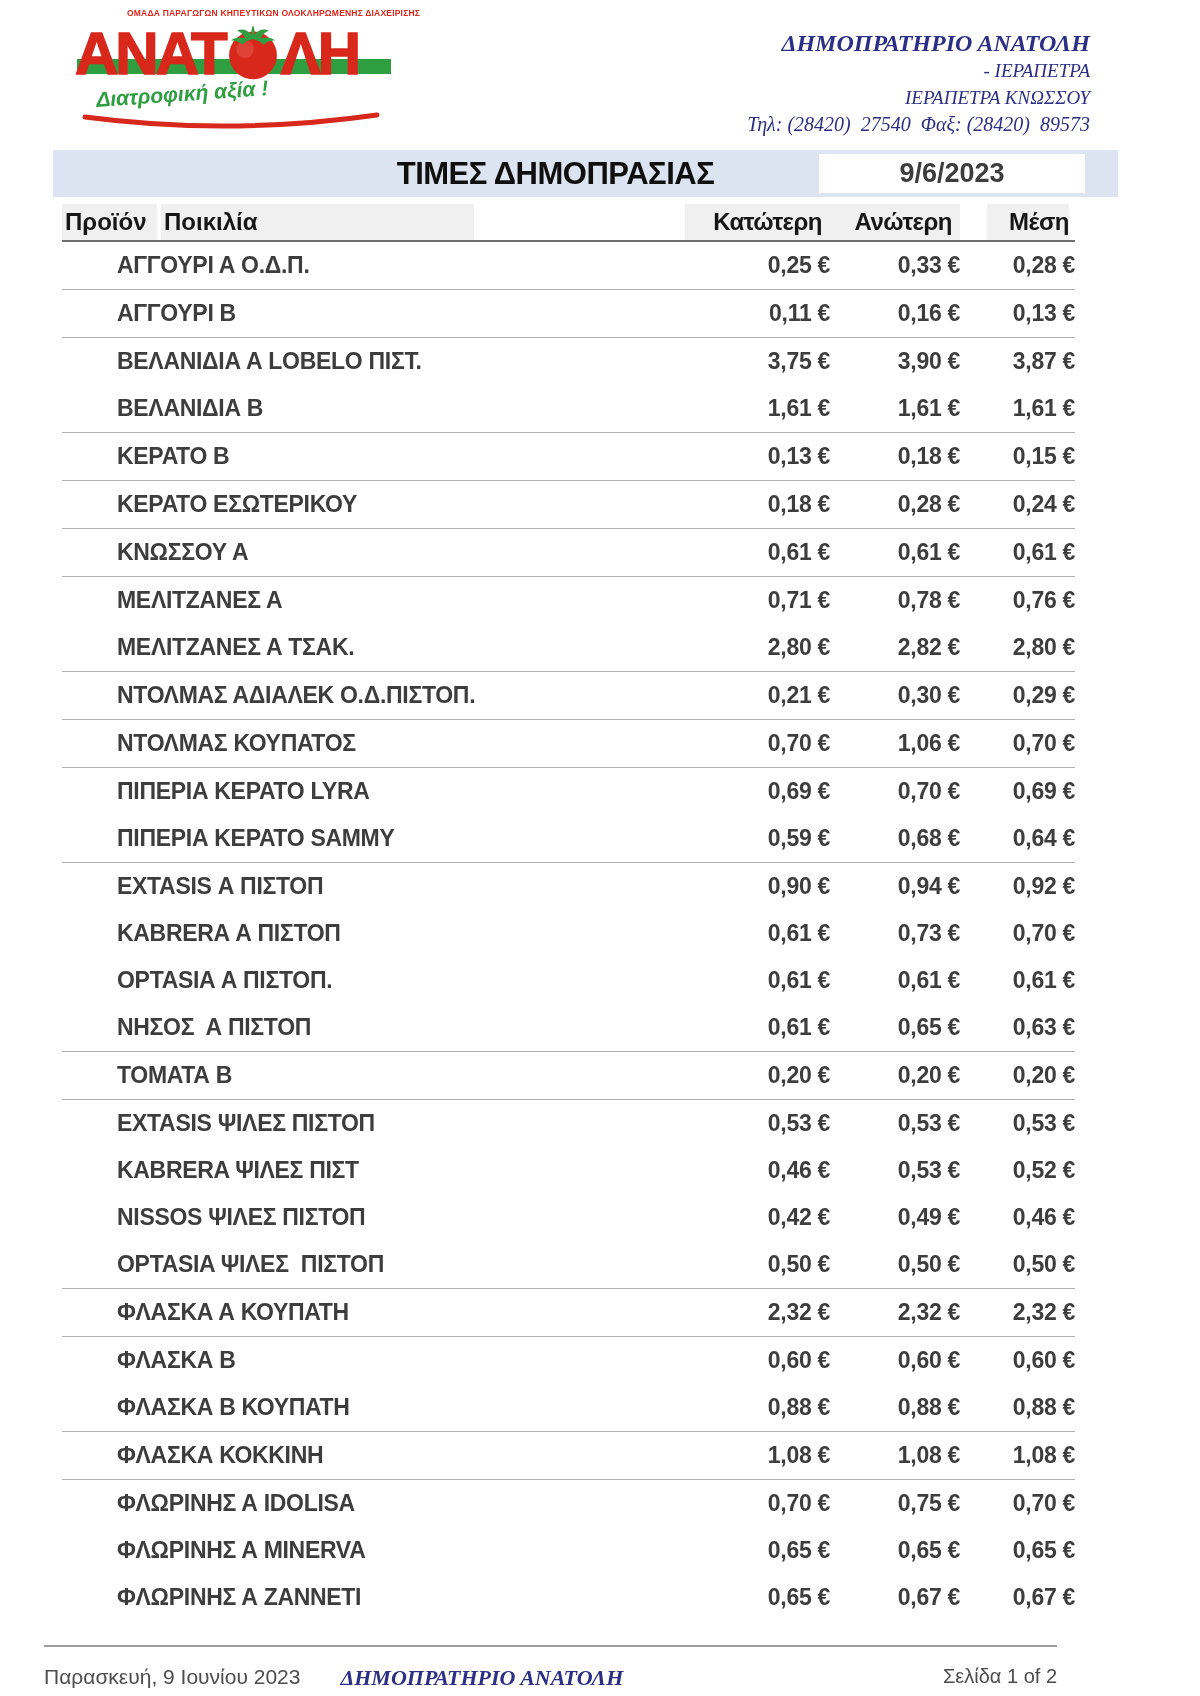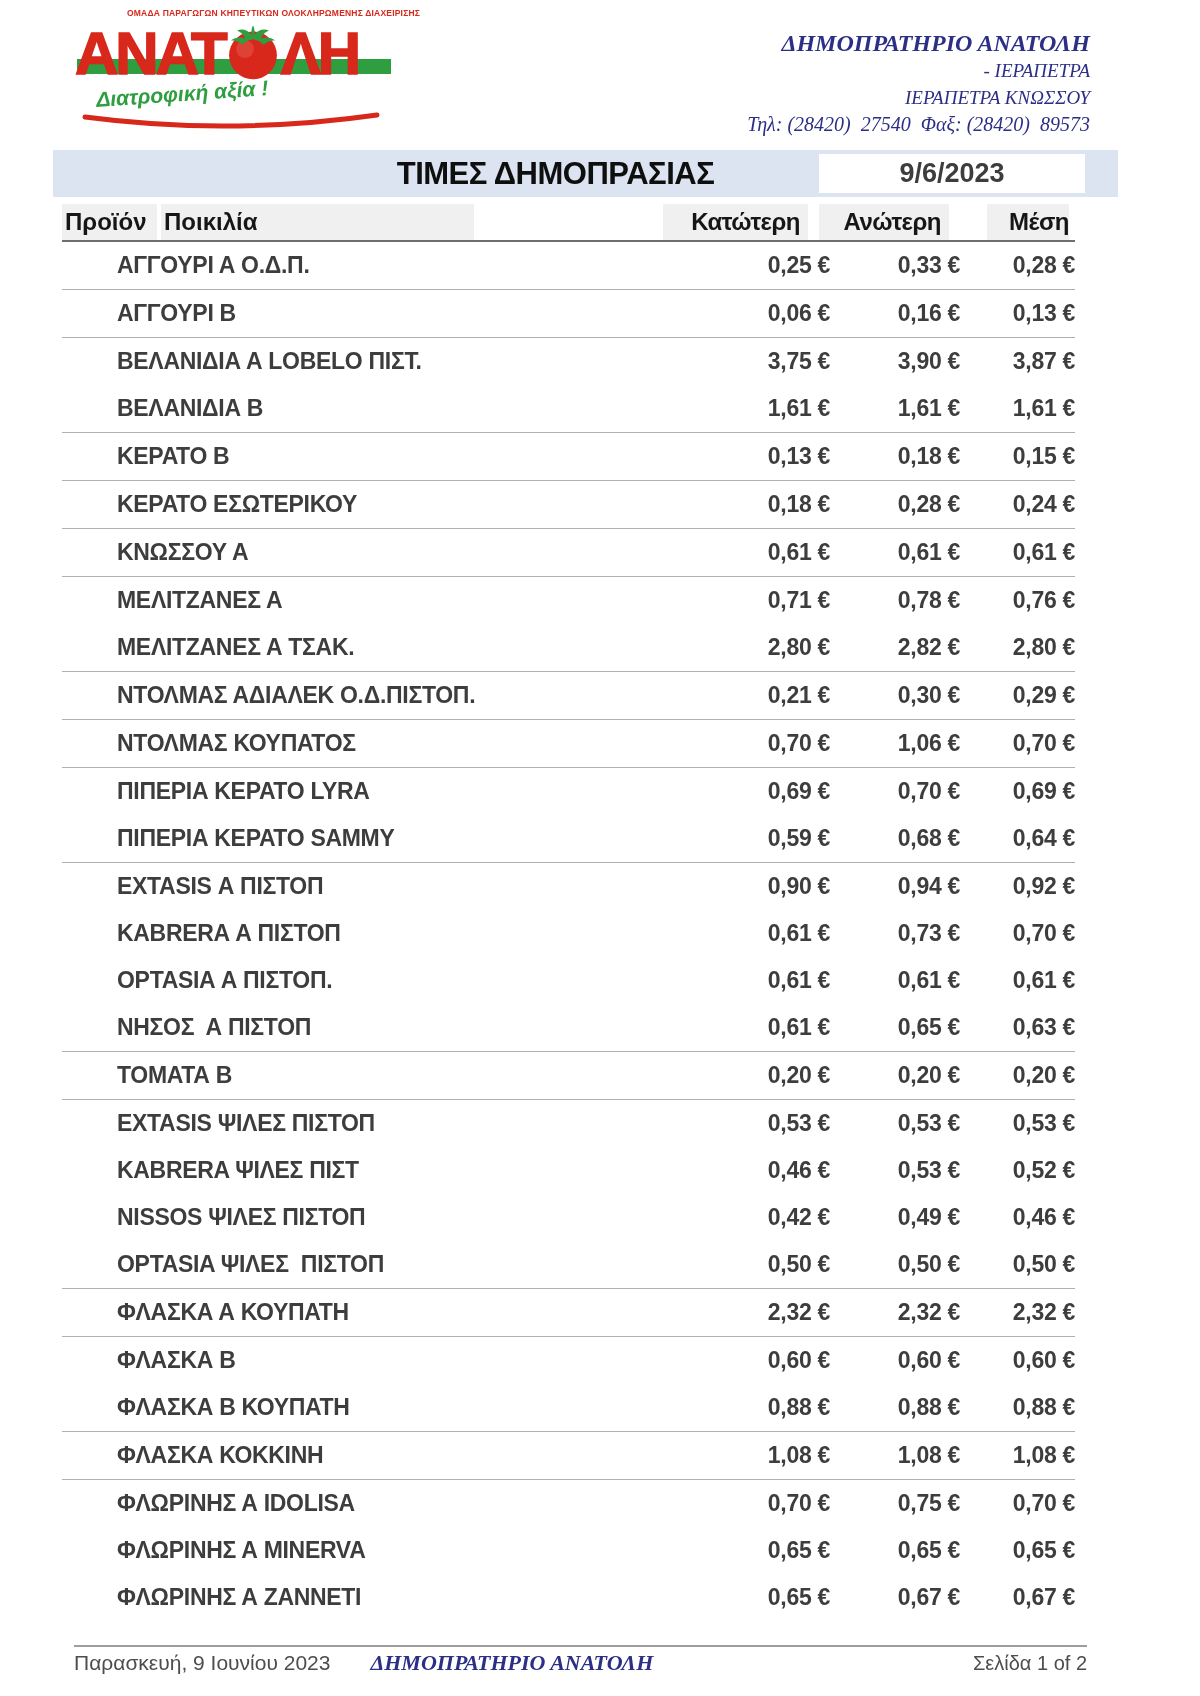--- a/index.html
+++ b/index.html
@@ -27,37 +27,37 @@
   
   .title-bar{position:absolute;left:45px;top:150px;width:1065px;height:47px;background:#dbe4f0;margin-left:8px;}
   .title-text{position:absolute;left:0;top:0;width:100%;box-sizing:border-box;padding-right:60px;
               text-align:center;font-size:31px;font-weight:bold;color:#0f0f0f;line-height:47px;letter-spacing:-.5px;}
   .date-box{position:absolute;left:766px;top:4px;width:266px;height:39px;background:#ffffff;
             text-align:center;line-height:39px;font-size:27px;font-weight:bold;color:#3d3d3d;}
 
   
   .table{position:absolute;left:62px;top:204px;width:1013px;}
   .grid{display:grid;grid-template-columns:1fr 145px 130px 115px;}
-  .thead{height:36px;line-height:36px;border-bottom:2px solid #6e6e6e;font-weight:bold;color:#161616;font-size:24px;gap:11px;}
+  .thead{height:36px;line-height:36px;border-bottom:2px solid #6e6e6e;font-weight:bold;color:#161616;font-size:24px;}
   .thead .name-head{display:flex;gap:4px;}
   .thead .hp{background:#f0f0f0;padding-left:3px;box-sizing:border-box;}
   .thead .hp.prod{width:95px;}
   .thead .hp.var{width:313px;}
   .thead .price-head{background:#f0f0f0;text-align:right;padding-right:8px;letter-spacing:-.5px;}
   .thead .price-head.avg{padding-left:27px;background-clip:content-box;padding-right:6px;}
 
   .group{border-bottom:1px solid #b0b0b0;}
   .group:last-child{border-bottom:none;}
   .row{height:47px;line-height:47px;font-weight:bold;font-size:23px;letter-spacing:-.3px;color:#3d3d3d;}
   .cell.name{padding-left:55px;white-space:pre;overflow:hidden;}
   .cell.price{text-align:right;white-space:pre;}
 
   
-  .footer{position:absolute;left:74px;top:1645px;width:1013px;border-top:2px solid #9d9d9d;
-          padding-top:3px;display:flex;align-items:center;}
+  .footer{position:absolute;left:44px;top:1645px;width:1013px;border-top:2px solid #9d9d9d;
+          padding-top:18px;display:flex;align-items:flex-start;}
   .footer .fdate{font-size:21px;color:#4d4d4d;}
   .footer .fcompany{margin-left:40px;font-family:"Liberation Serif",serif;font-style:italic;font-weight:bold;
                     font-size:22px;color:#2b2f85;}
   .footer .fpage{margin-left:auto;font-size:20px;color:#4d4d4d;}
 </style>
 </head>
 <body>
 
 <div class="page">
 
@@ -106,21 +106,21 @@
           <div class="row grid">
             <div class="cell name">ΑΓΓΟΥΡΙ Α Ο.Δ.Π.</div>
             <div class="cell price">0,25 €</div>
             <div class="cell price">0,33 €</div>
             <div class="cell price">0,28 €</div>
           </div>
         </div>
         <div class="group">
           <div class="row grid">
             <div class="cell name">ΑΓΓΟΥΡΙ Β</div>
-            <div class="cell price">0,06 €</div>
+            <div class="cell price">0,11 €</div>
             <div class="cell price">0,16 €</div>
             <div class="cell price">0,13 €</div>
           </div>
         </div>
         <div class="group">
           <div class="row grid">
             <div class="cell name">ΒΕΛΑΝΙΔΙΑ Α LOBELO ΠΙΣΤ.</div>
             <div class="cell price">3,75 €</div>
             <div class="cell price">3,90 €</div>
             <div class="cell price">3,87 €</div>

